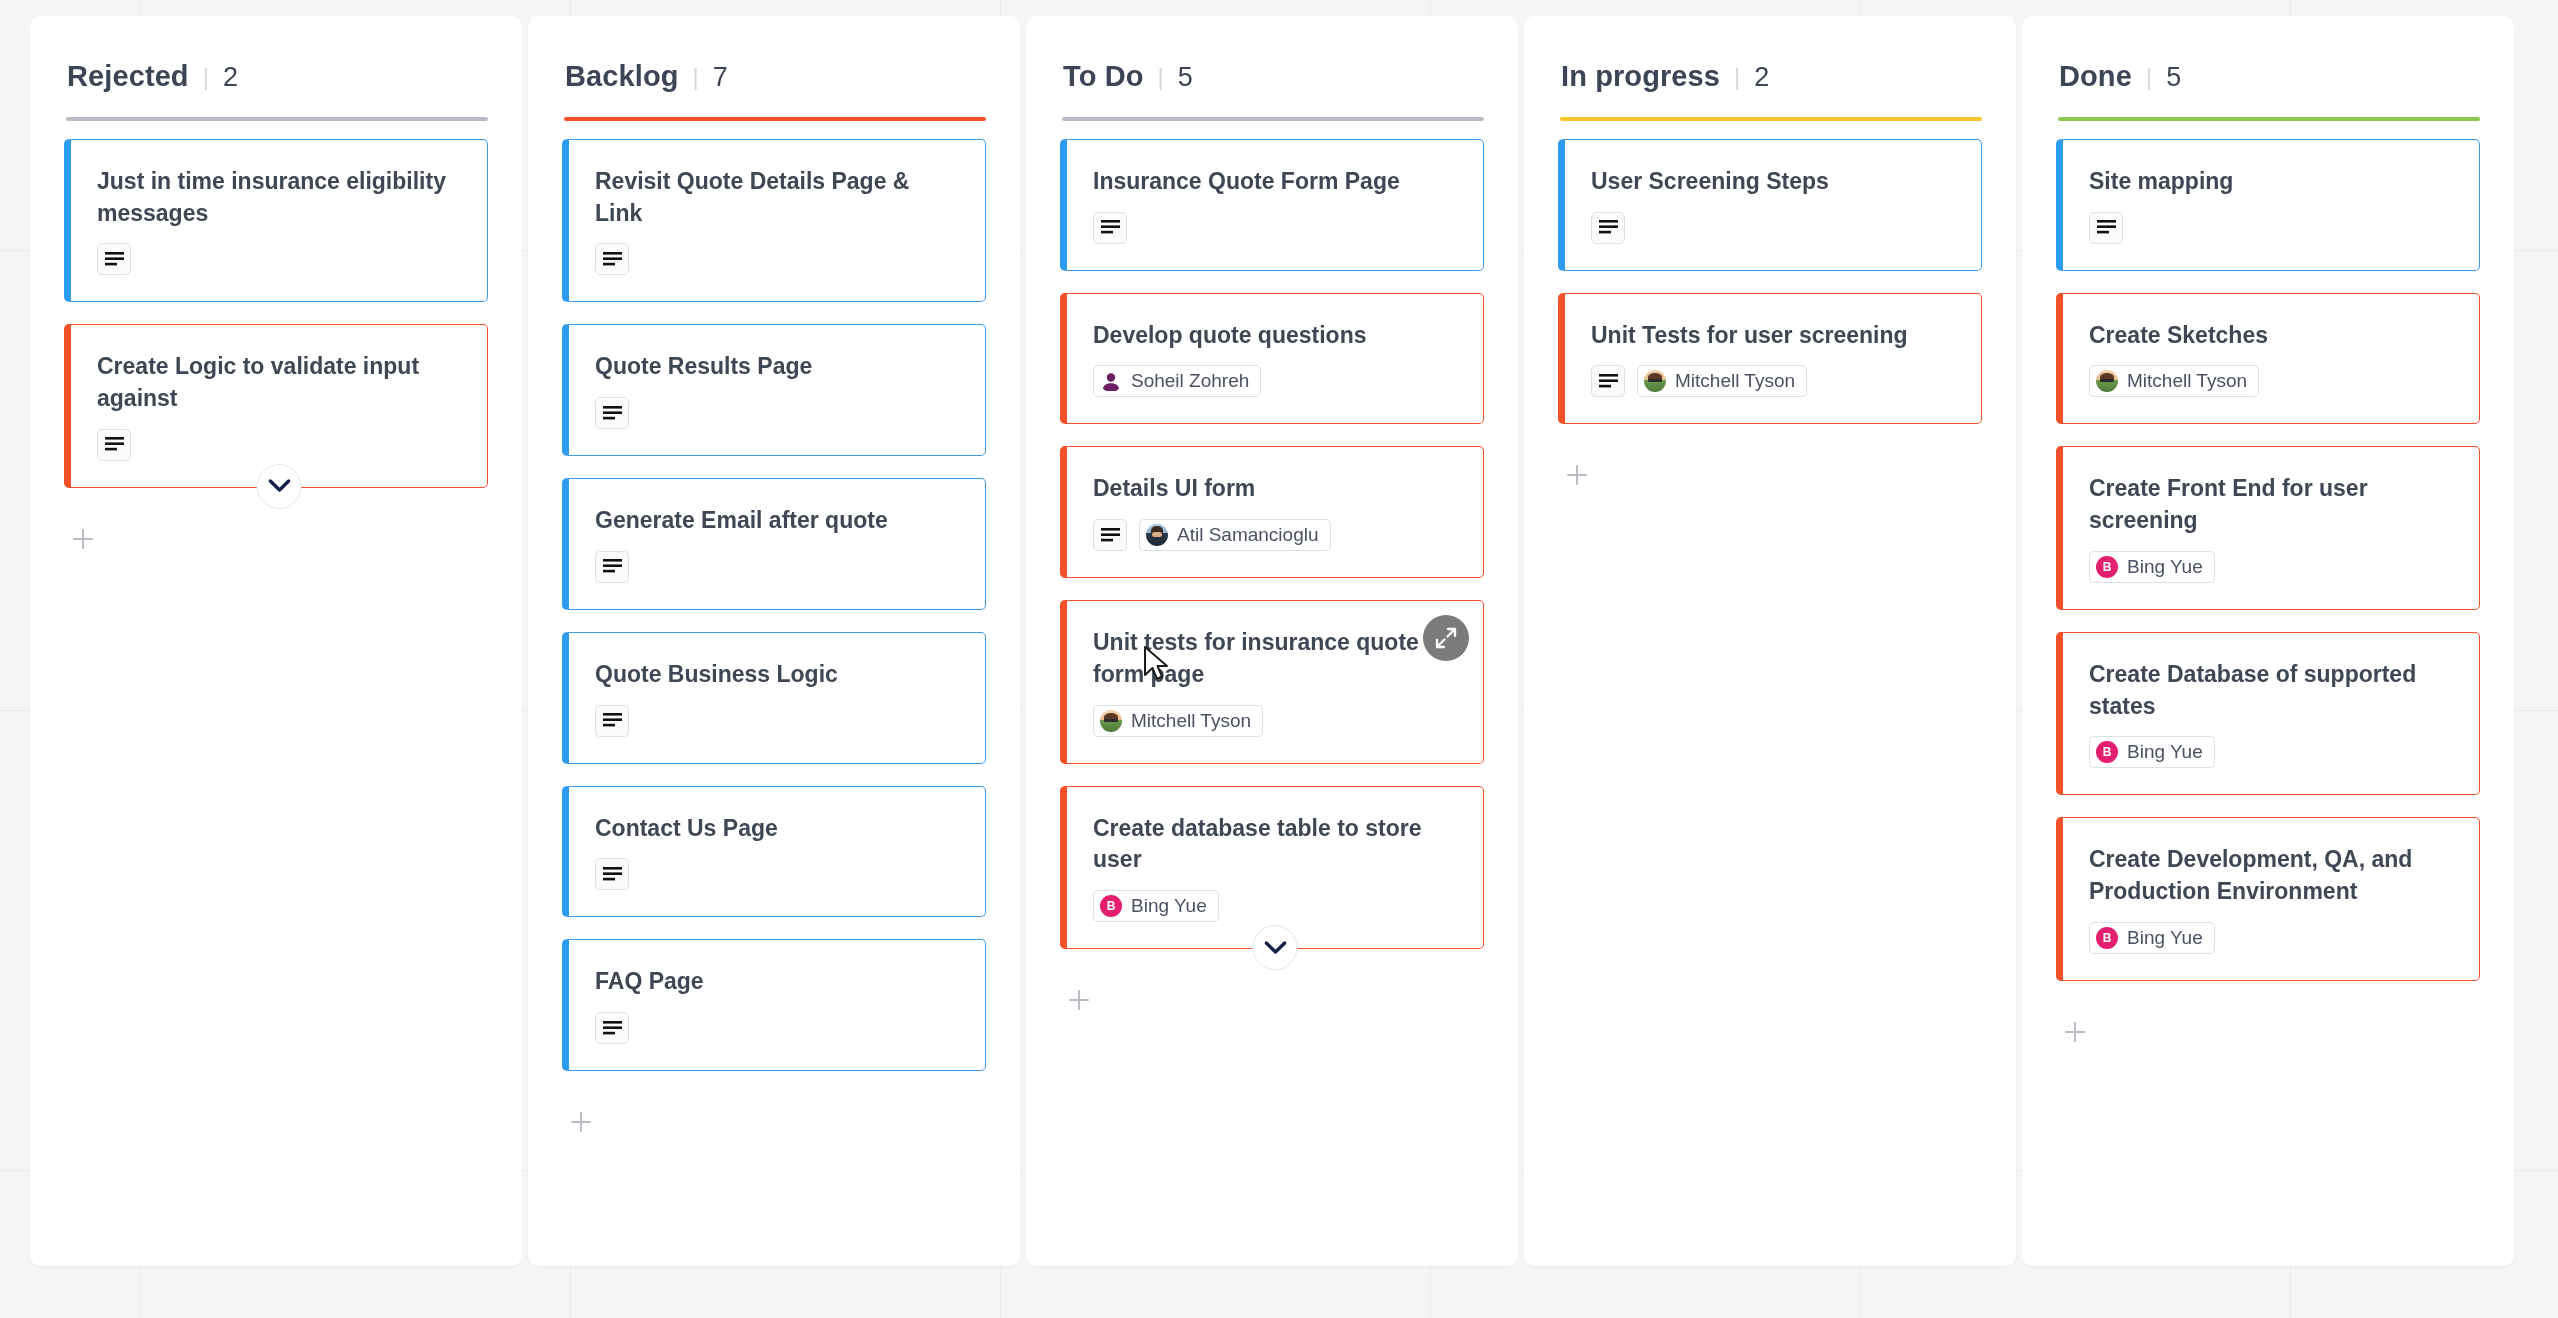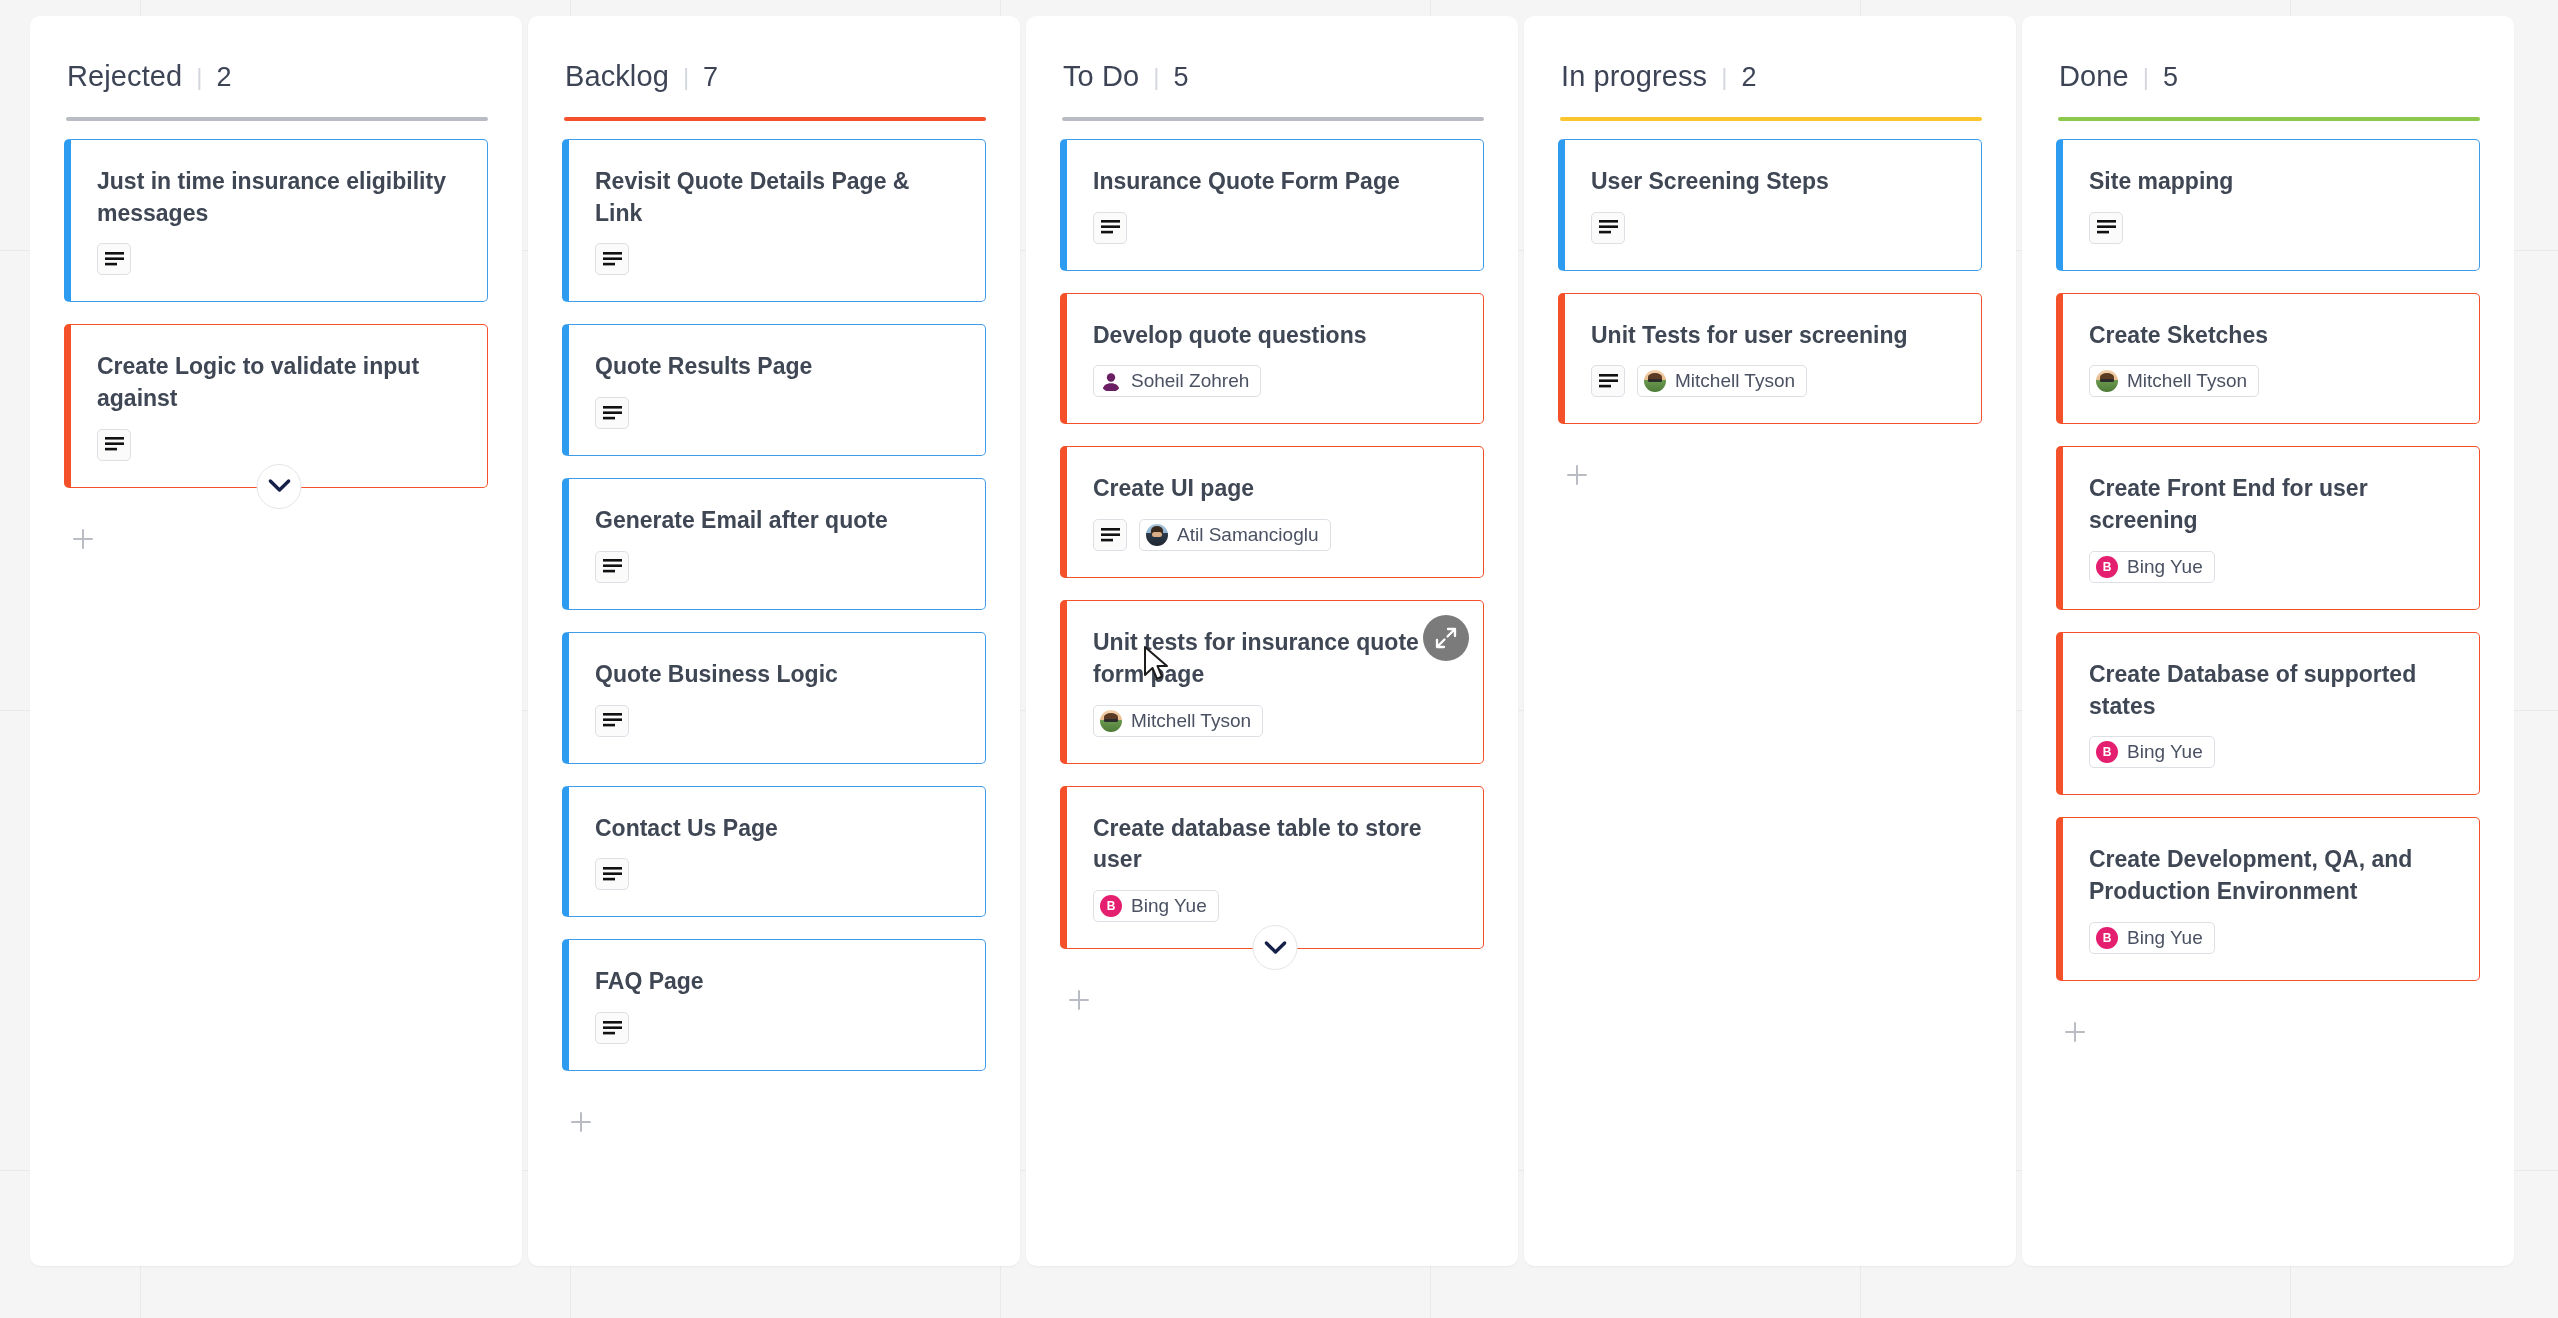--- a/index.html
+++ b/index.html
@@ -45,21 +45,21 @@
   }
 
   .col-header {
     display: flex;
     align-items: baseline;
     gap: 14px;
     padding: 14px 0 0 3px;
   }
   .col-title {
     font-size: 29px;
-    font-weight: 400;
+    font-weight: 700;
     color: #3d4456;
     letter-spacing: .1px;
   }
   .col-sep {
     color: #d4d7de;
     font-size: 24px;
     font-weight: 300;
     transform: translateY(-1px);
   }
   .col-count {
@@ -398,21 +398,21 @@
                 <svg width="22" height="22" viewBox="0 0 22 22">
                   <circle cx="11" cy="7.5" r="4.2" fill="#6b1f63"></circle>
                   <path d="M2.5 21 C2.5 15.6 6.3 13.2 11 13.2 C15.7 13.2 19.5 15.6 19.5 21 Z" fill="#6b1f63"></path>
                 </svg>
               </div>
               <span class="assignee-name">Soheil Zohreh</span>
             </div>
           </div>
         </div>
         <div class="card accent-red">
-          <div class="card-title">Create UI page</div>
+          <div class="card-title">Details UI form</div>
           <div class="card-meta">
             <div class="desc-chip">
               <svg width="19" height="15" viewBox="0 0 19 15">
                 <rect x="0" y="0" width="19" height="2.6" fill="#111"></rect>
                 <rect x="0" y="5.4" width="19" height="2.6" fill="#111"></rect>
                 <rect x="0" y="10.8" width="12" height="2.6" fill="#111"></rect>
               </svg>
             </div>
             <div class="assignee-chip">
               <div class="avatar photo-atil"></div>

